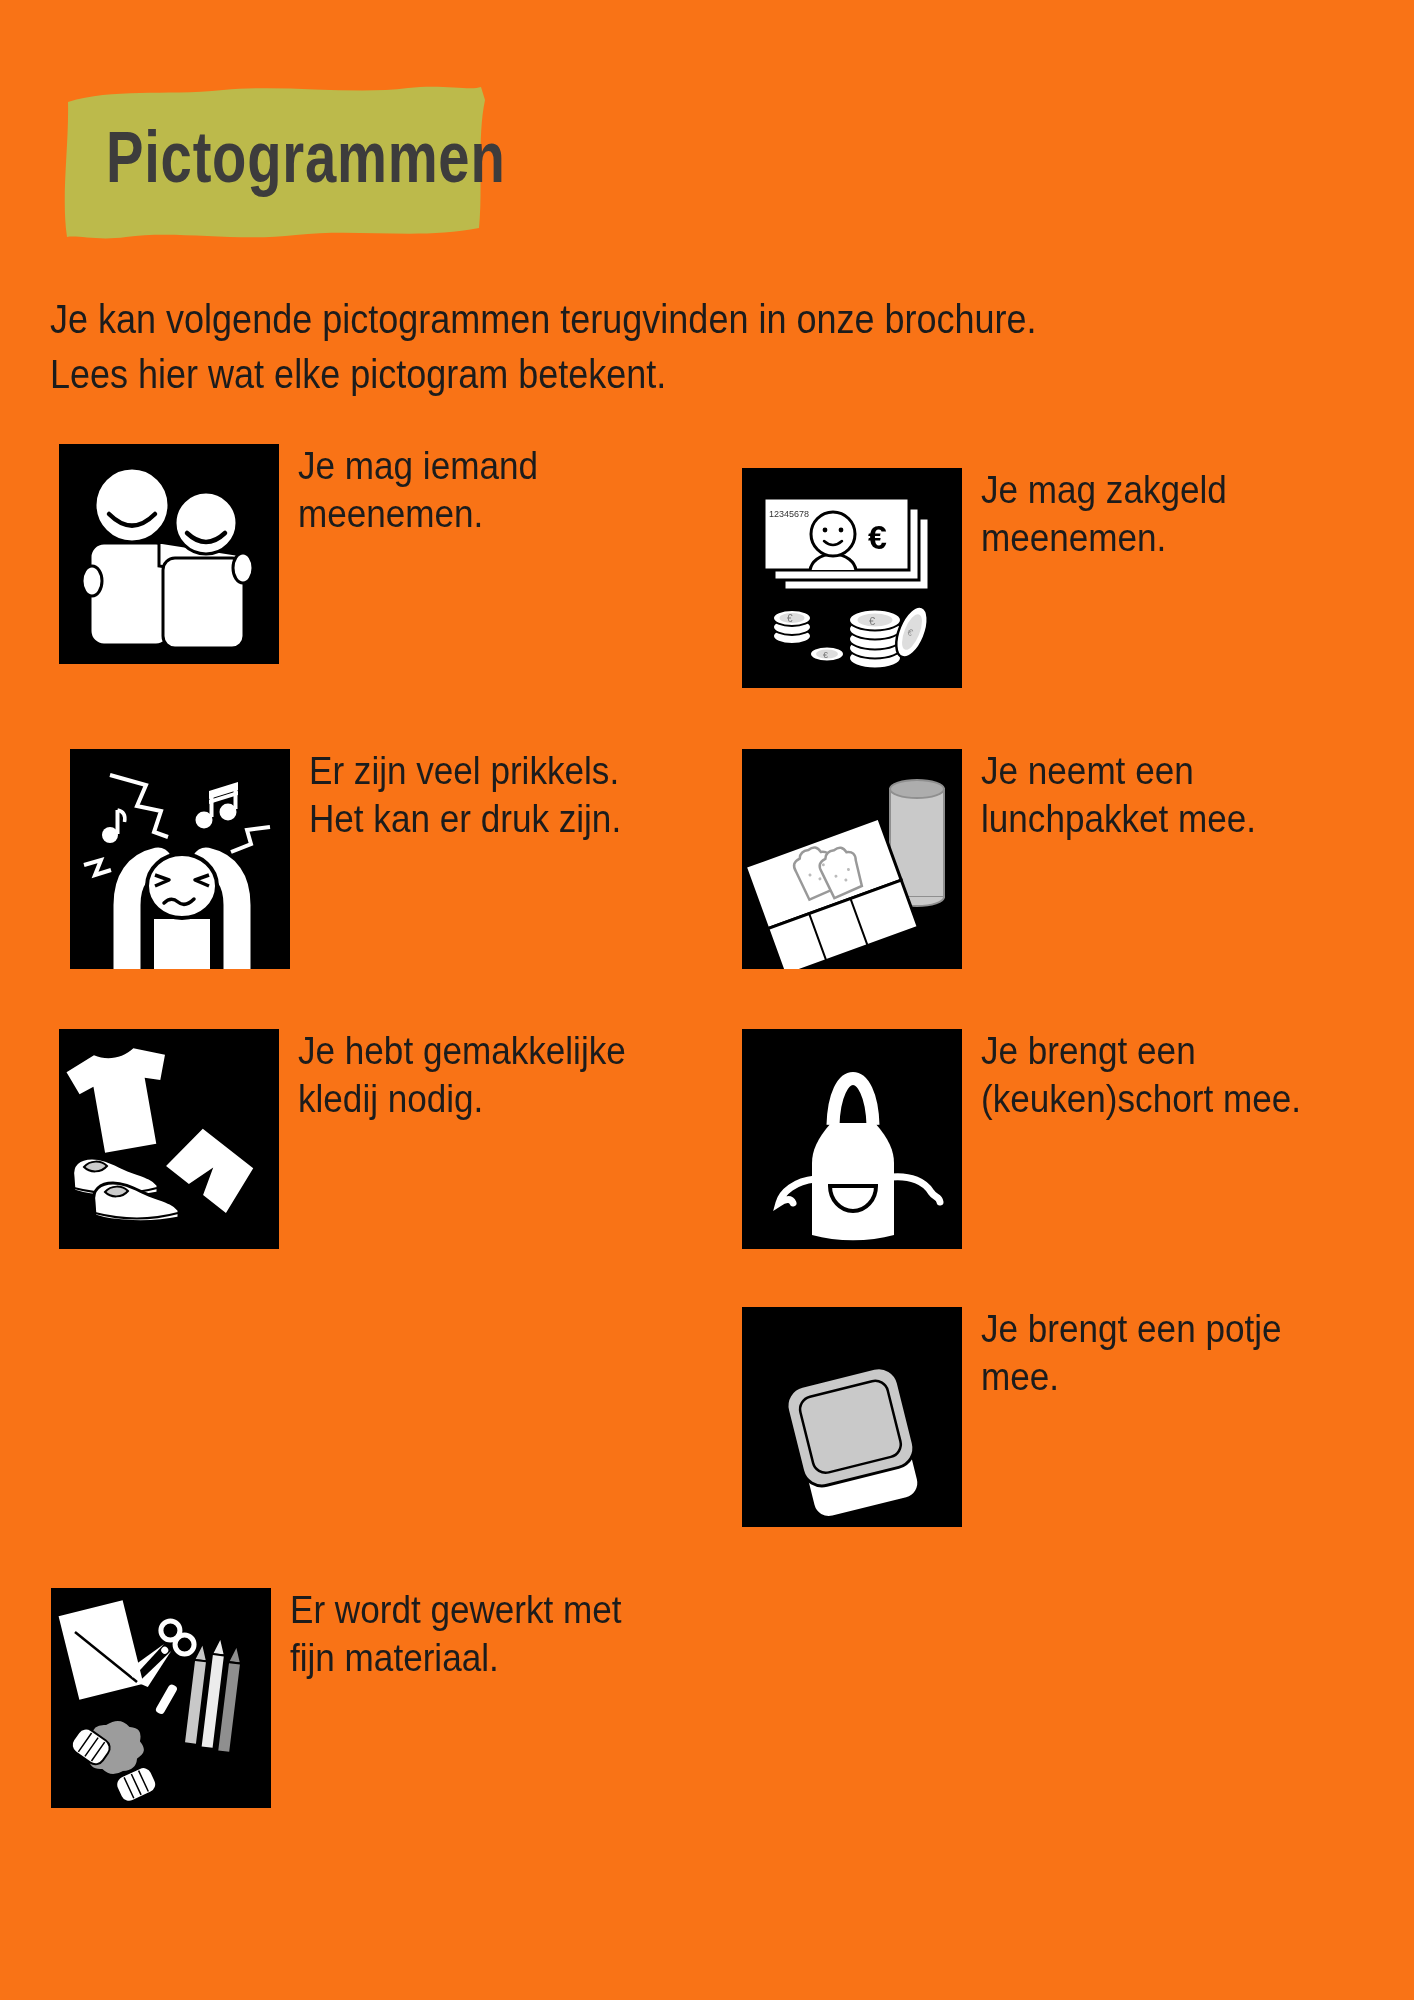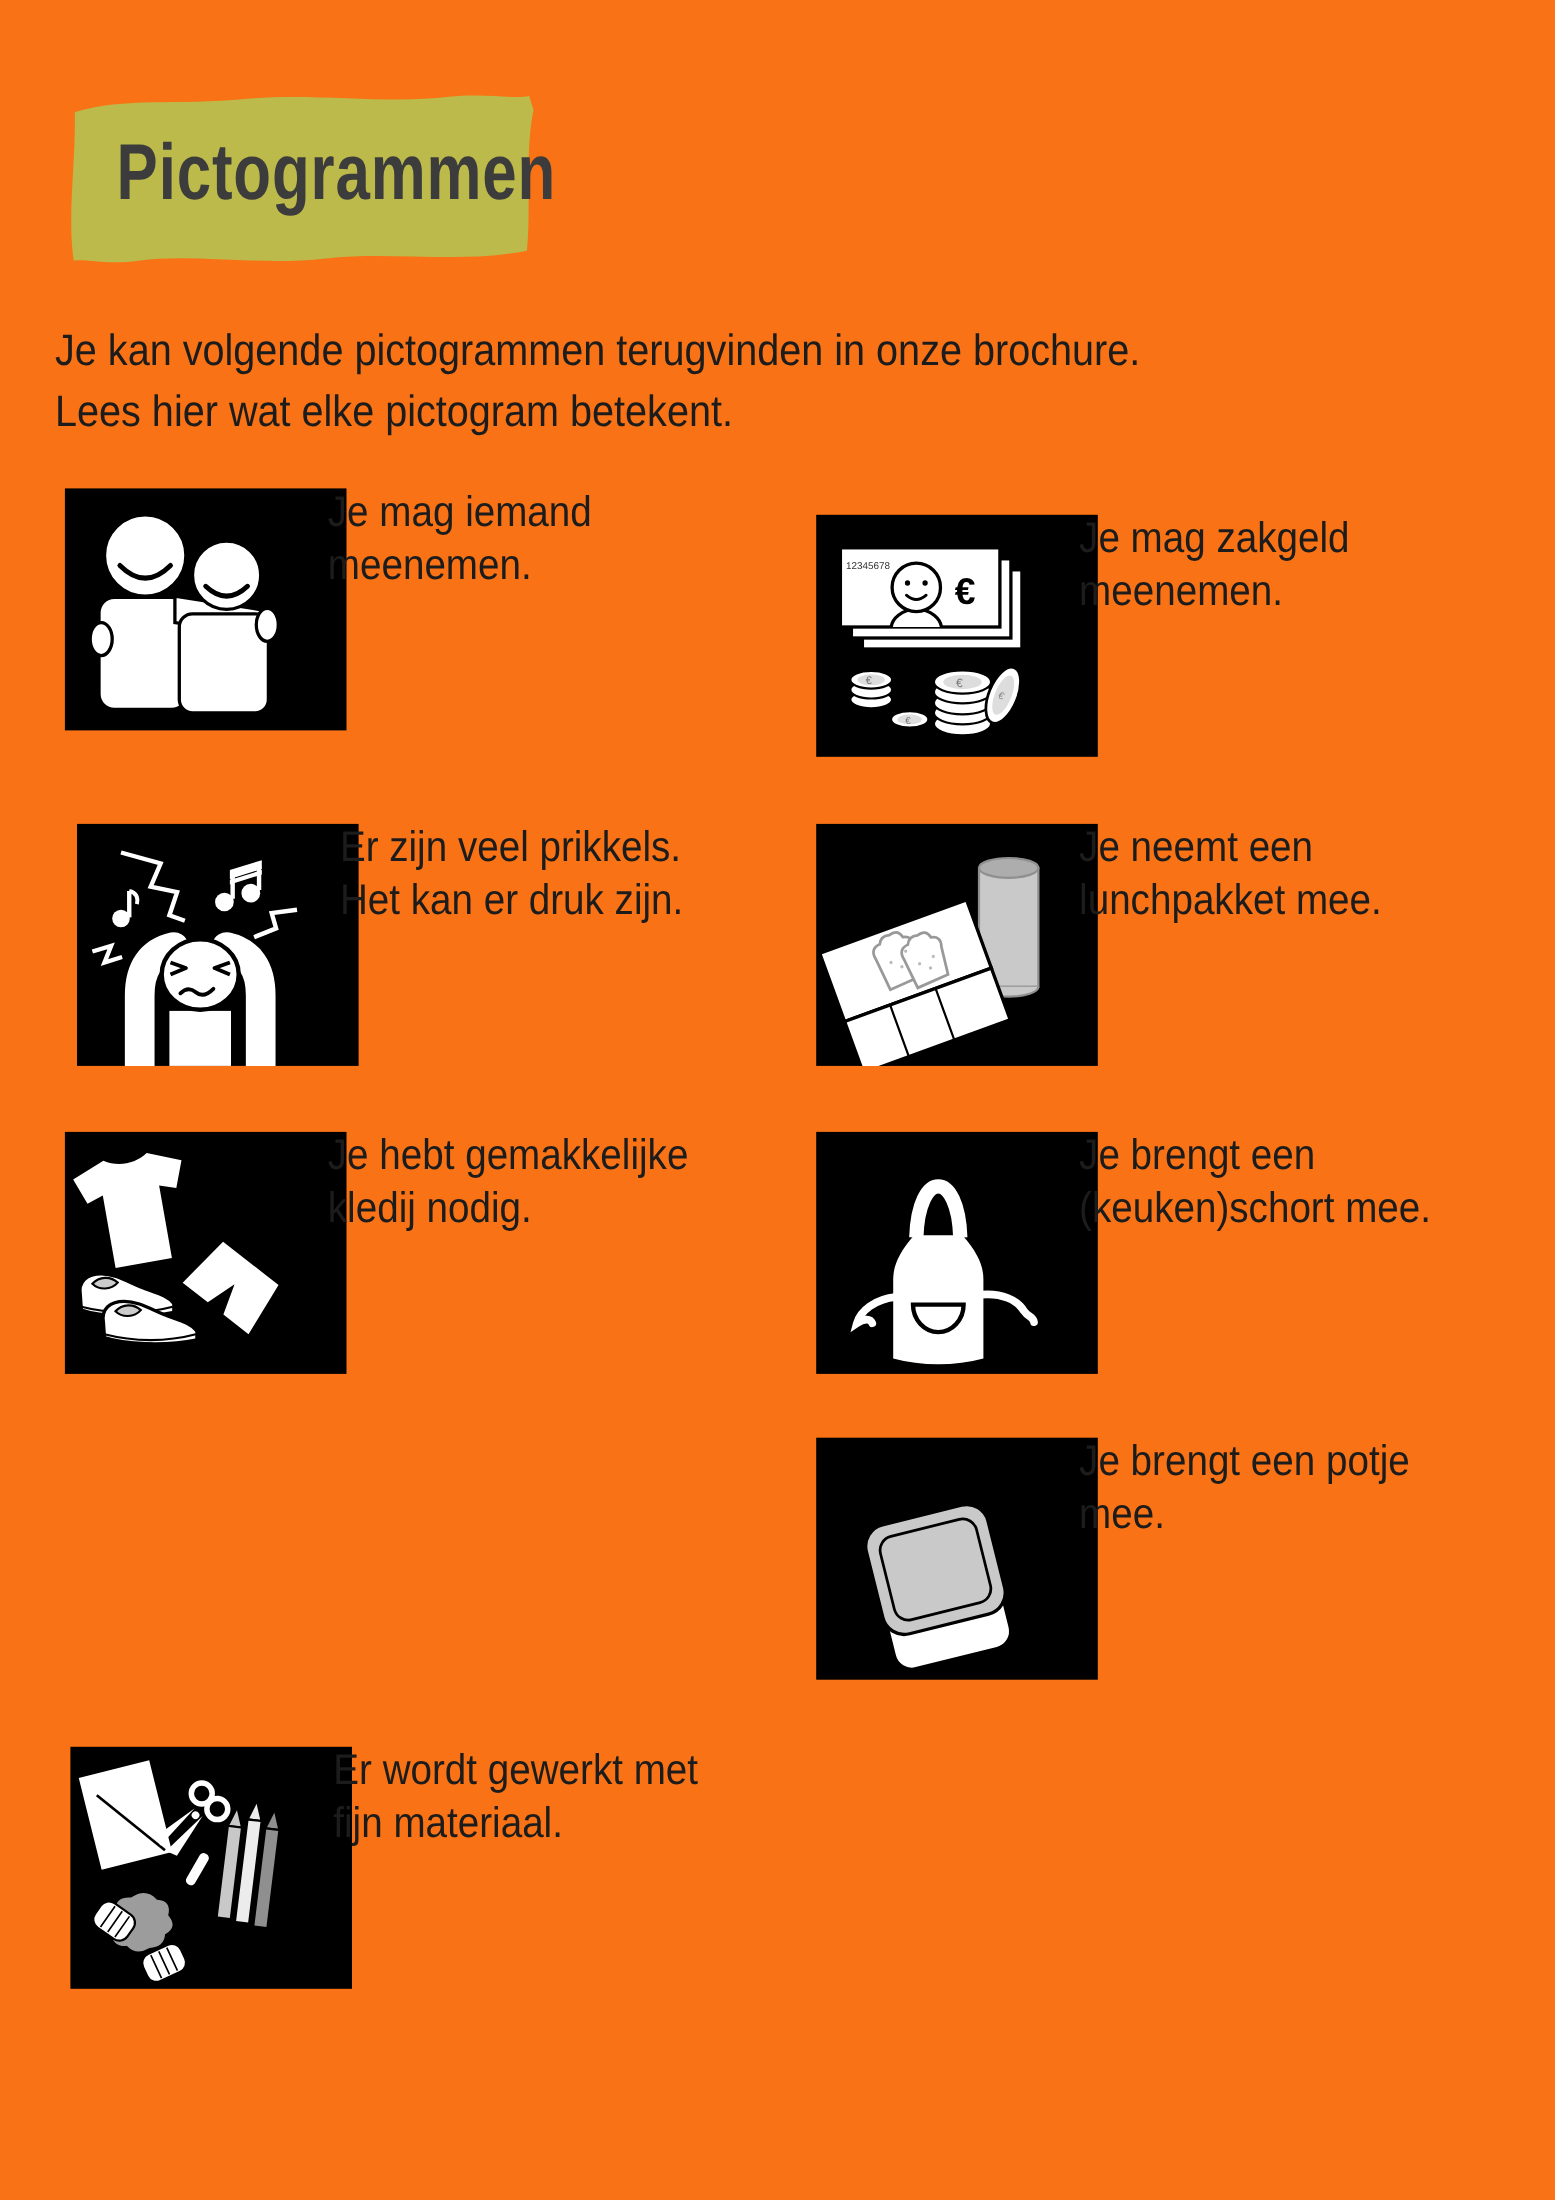--- a/index.html
+++ b/index.html
@@ -4,21 +4,21 @@
 <style>
   html,body{margin:0;padding:0;background:#fff;}
   .page{position:relative;width:1414px;height:2000px;background:#f97316;overflow:hidden;
         font-family:"Liberation Sans",sans-serif;}
   .banner{position:absolute;left:58px;top:78px;width:430px;height:170px;}
   .title{position:absolute;left:106px;top:116px;font-size:72px;font-weight:bold;color:#3d3c3c;
          letter-spacing:1px;transform:scaleX(0.78);transform-origin:0 0;white-space:nowrap;}
   .intro{position:absolute;left:50px;top:292px;font-size:40px;line-height:55px;color:#1c1c1c;
          transform:scaleX(0.9);transform-origin:0 0;white-space:nowrap;}
   .picto{position:absolute;width:700px;height:220px;}
-  .pbox{position:absolute;left:0;top:0;width:256px;height:220px;background:#000;}
+  .pbox{position:absolute;left:0;top:0;width:220px;height:220px;background:#000;}
   .pbox svg{display:block;width:220px;height:220px;}
   .plabel{position:absolute;left:239px;top:-2px;font-size:39px;line-height:48px;color:#1c1c1c;
           transform:scaleX(0.9);transform-origin:0 0;white-space:nowrap;}
 </style>
 </head>
 <body>
 
 <div class="page">
 
   <svg class="banner" viewBox="0 0 430 170">
@@ -223,21 +223,21 @@
           <rect x="68" y="80" width="90" height="78" rx="13" fill="none" stroke="#000" stroke-width="2.5"></rect>
         </g>
       </svg>
     </div>
     <div class="plabel">
       <div>Je brengt een potje</div>
       <div>mee.</div>
     </div>
   </div>
 
-  <div class="picto" style="left:64px;top:1588px;">
+  <div class="picto" style="left:51px;top:1588px;">
     <div class="pbox">
       <svg viewBox="0 0 220 220">
         <g transform="rotate(-14 50 62)">
           <rect x="16" y="18" width="68" height="88" fill="#fff" stroke="#000" stroke-width="2"></rect>
         </g>
         <path d="M24 44 L86 94" stroke="#000" stroke-width="2.5"></path>
         <g transform="translate(118,58) rotate(45)">
           <polygon points="-5,2 -12,46 -3,48" fill="#fff"></polygon>
           <polygon points="5,2 14,44 4,48" fill="#fff"></polygon>
           <circle cx="0" cy="6" r="3.5" fill="#fff"></circle>

